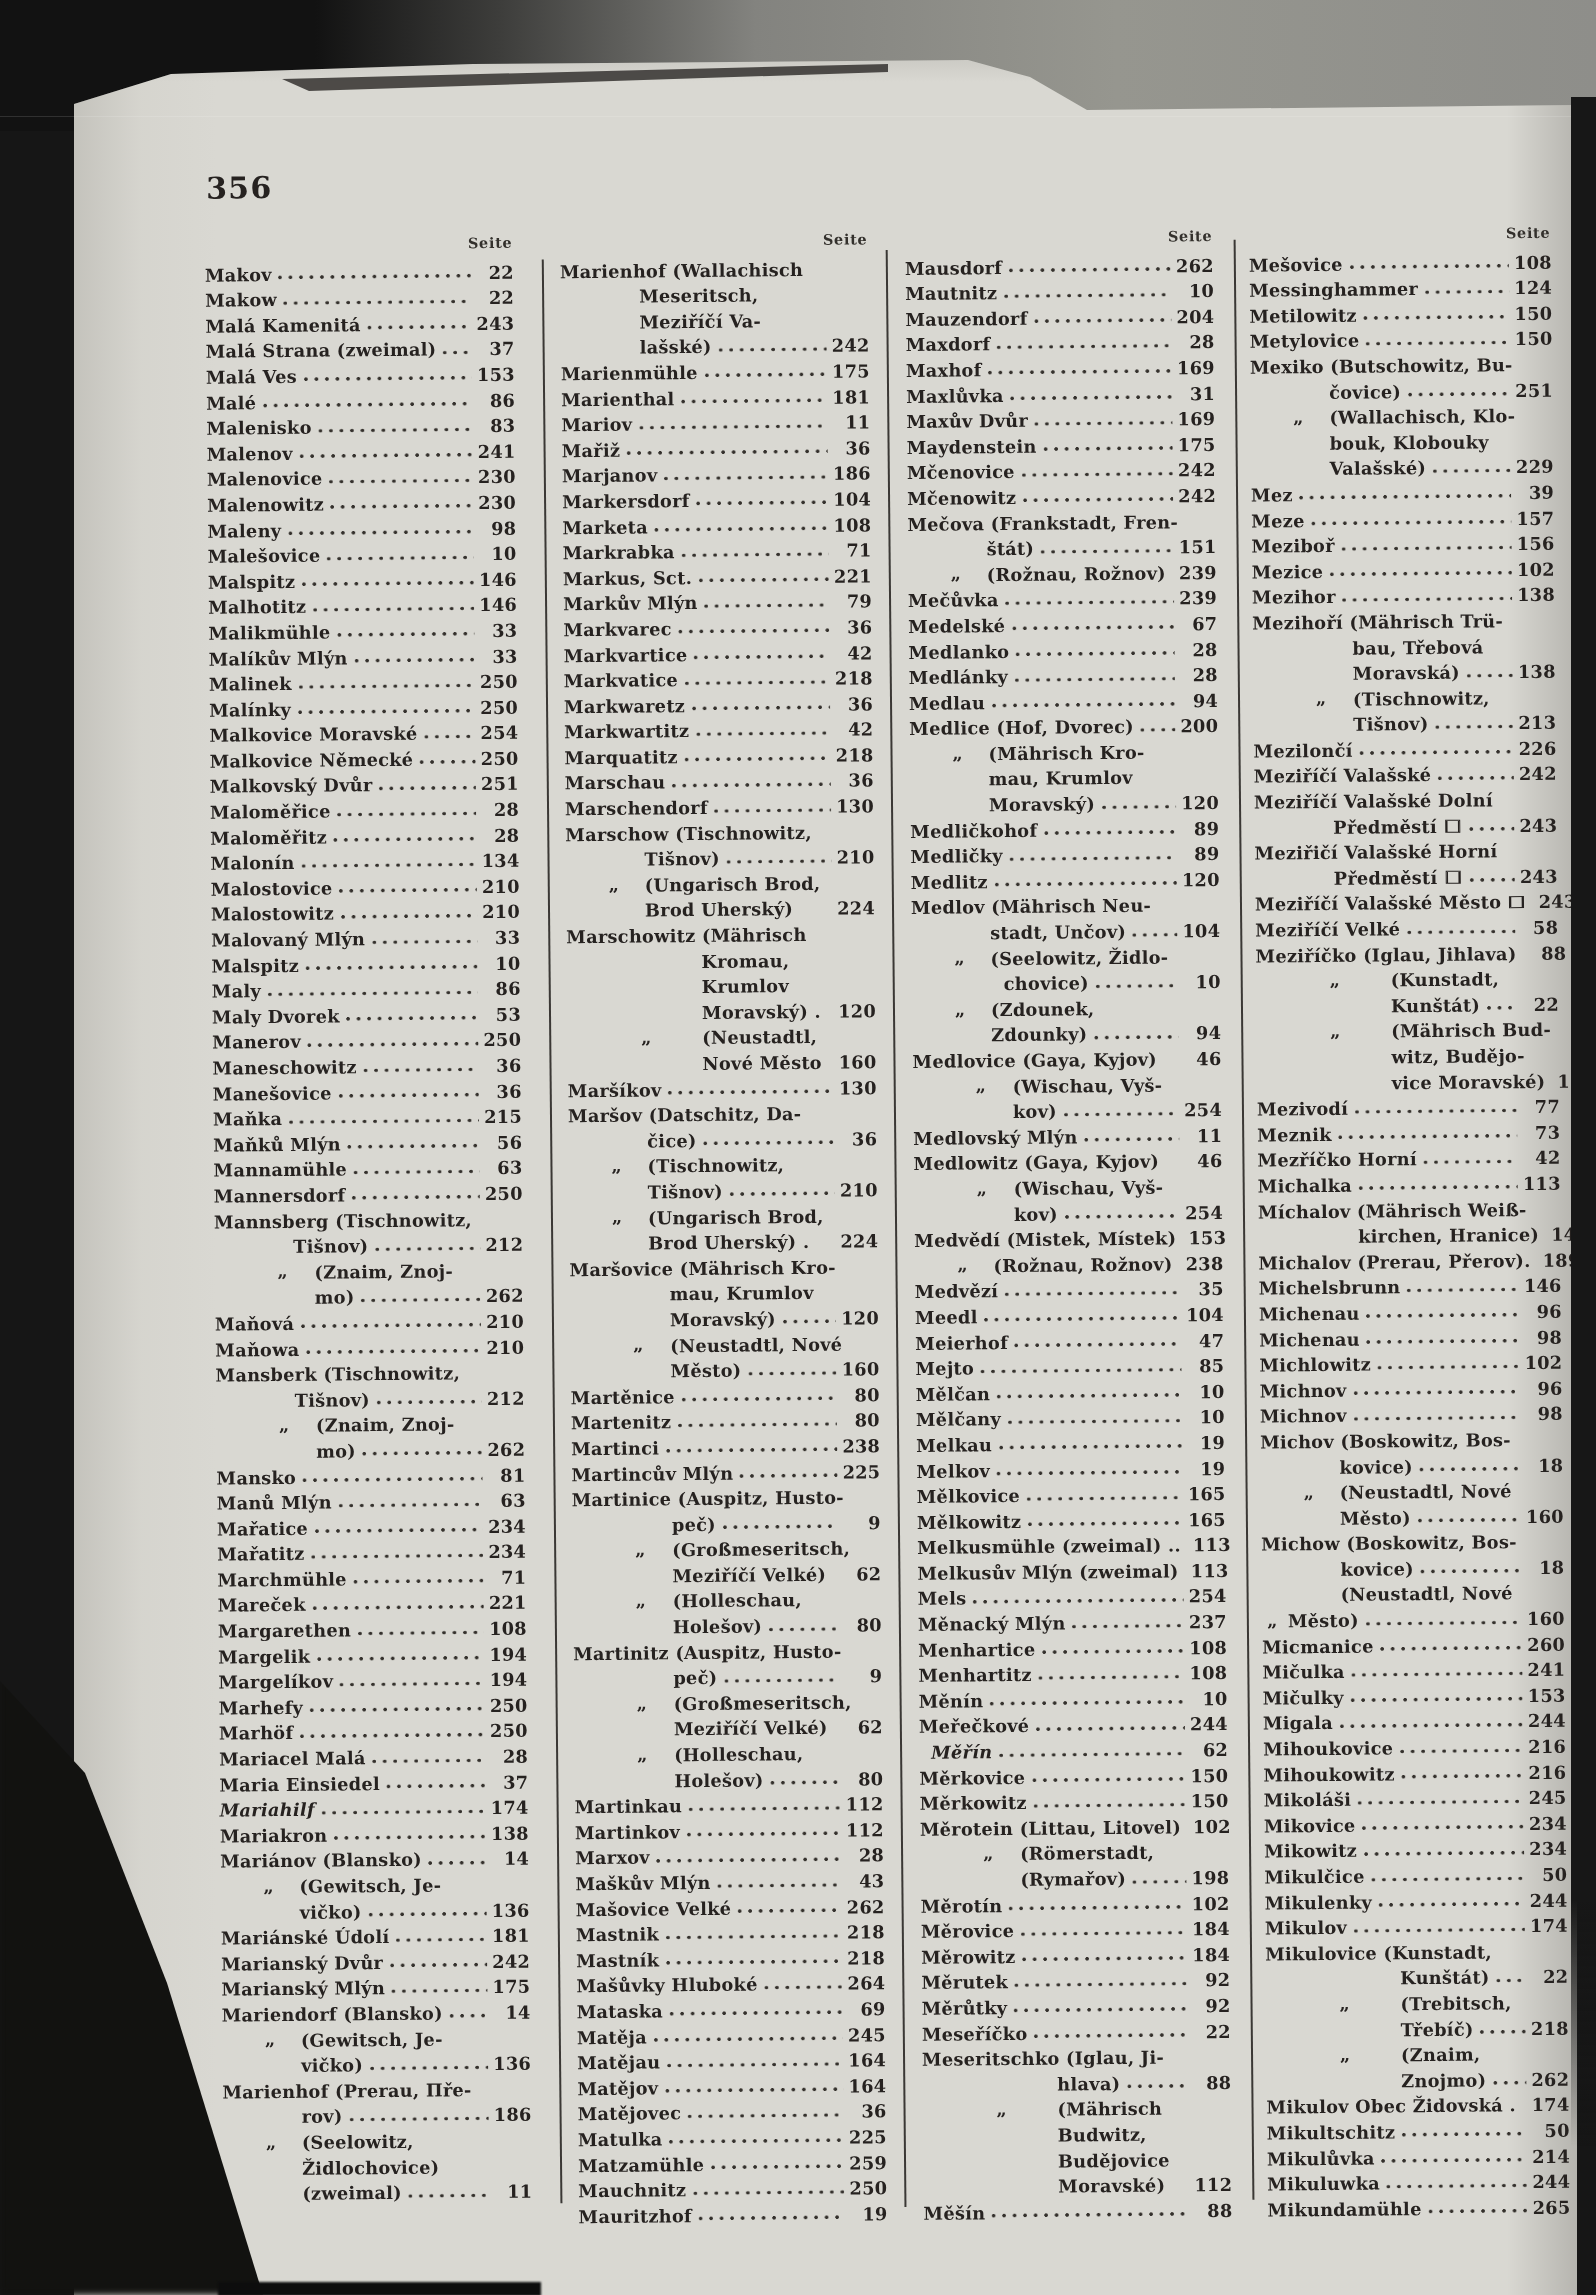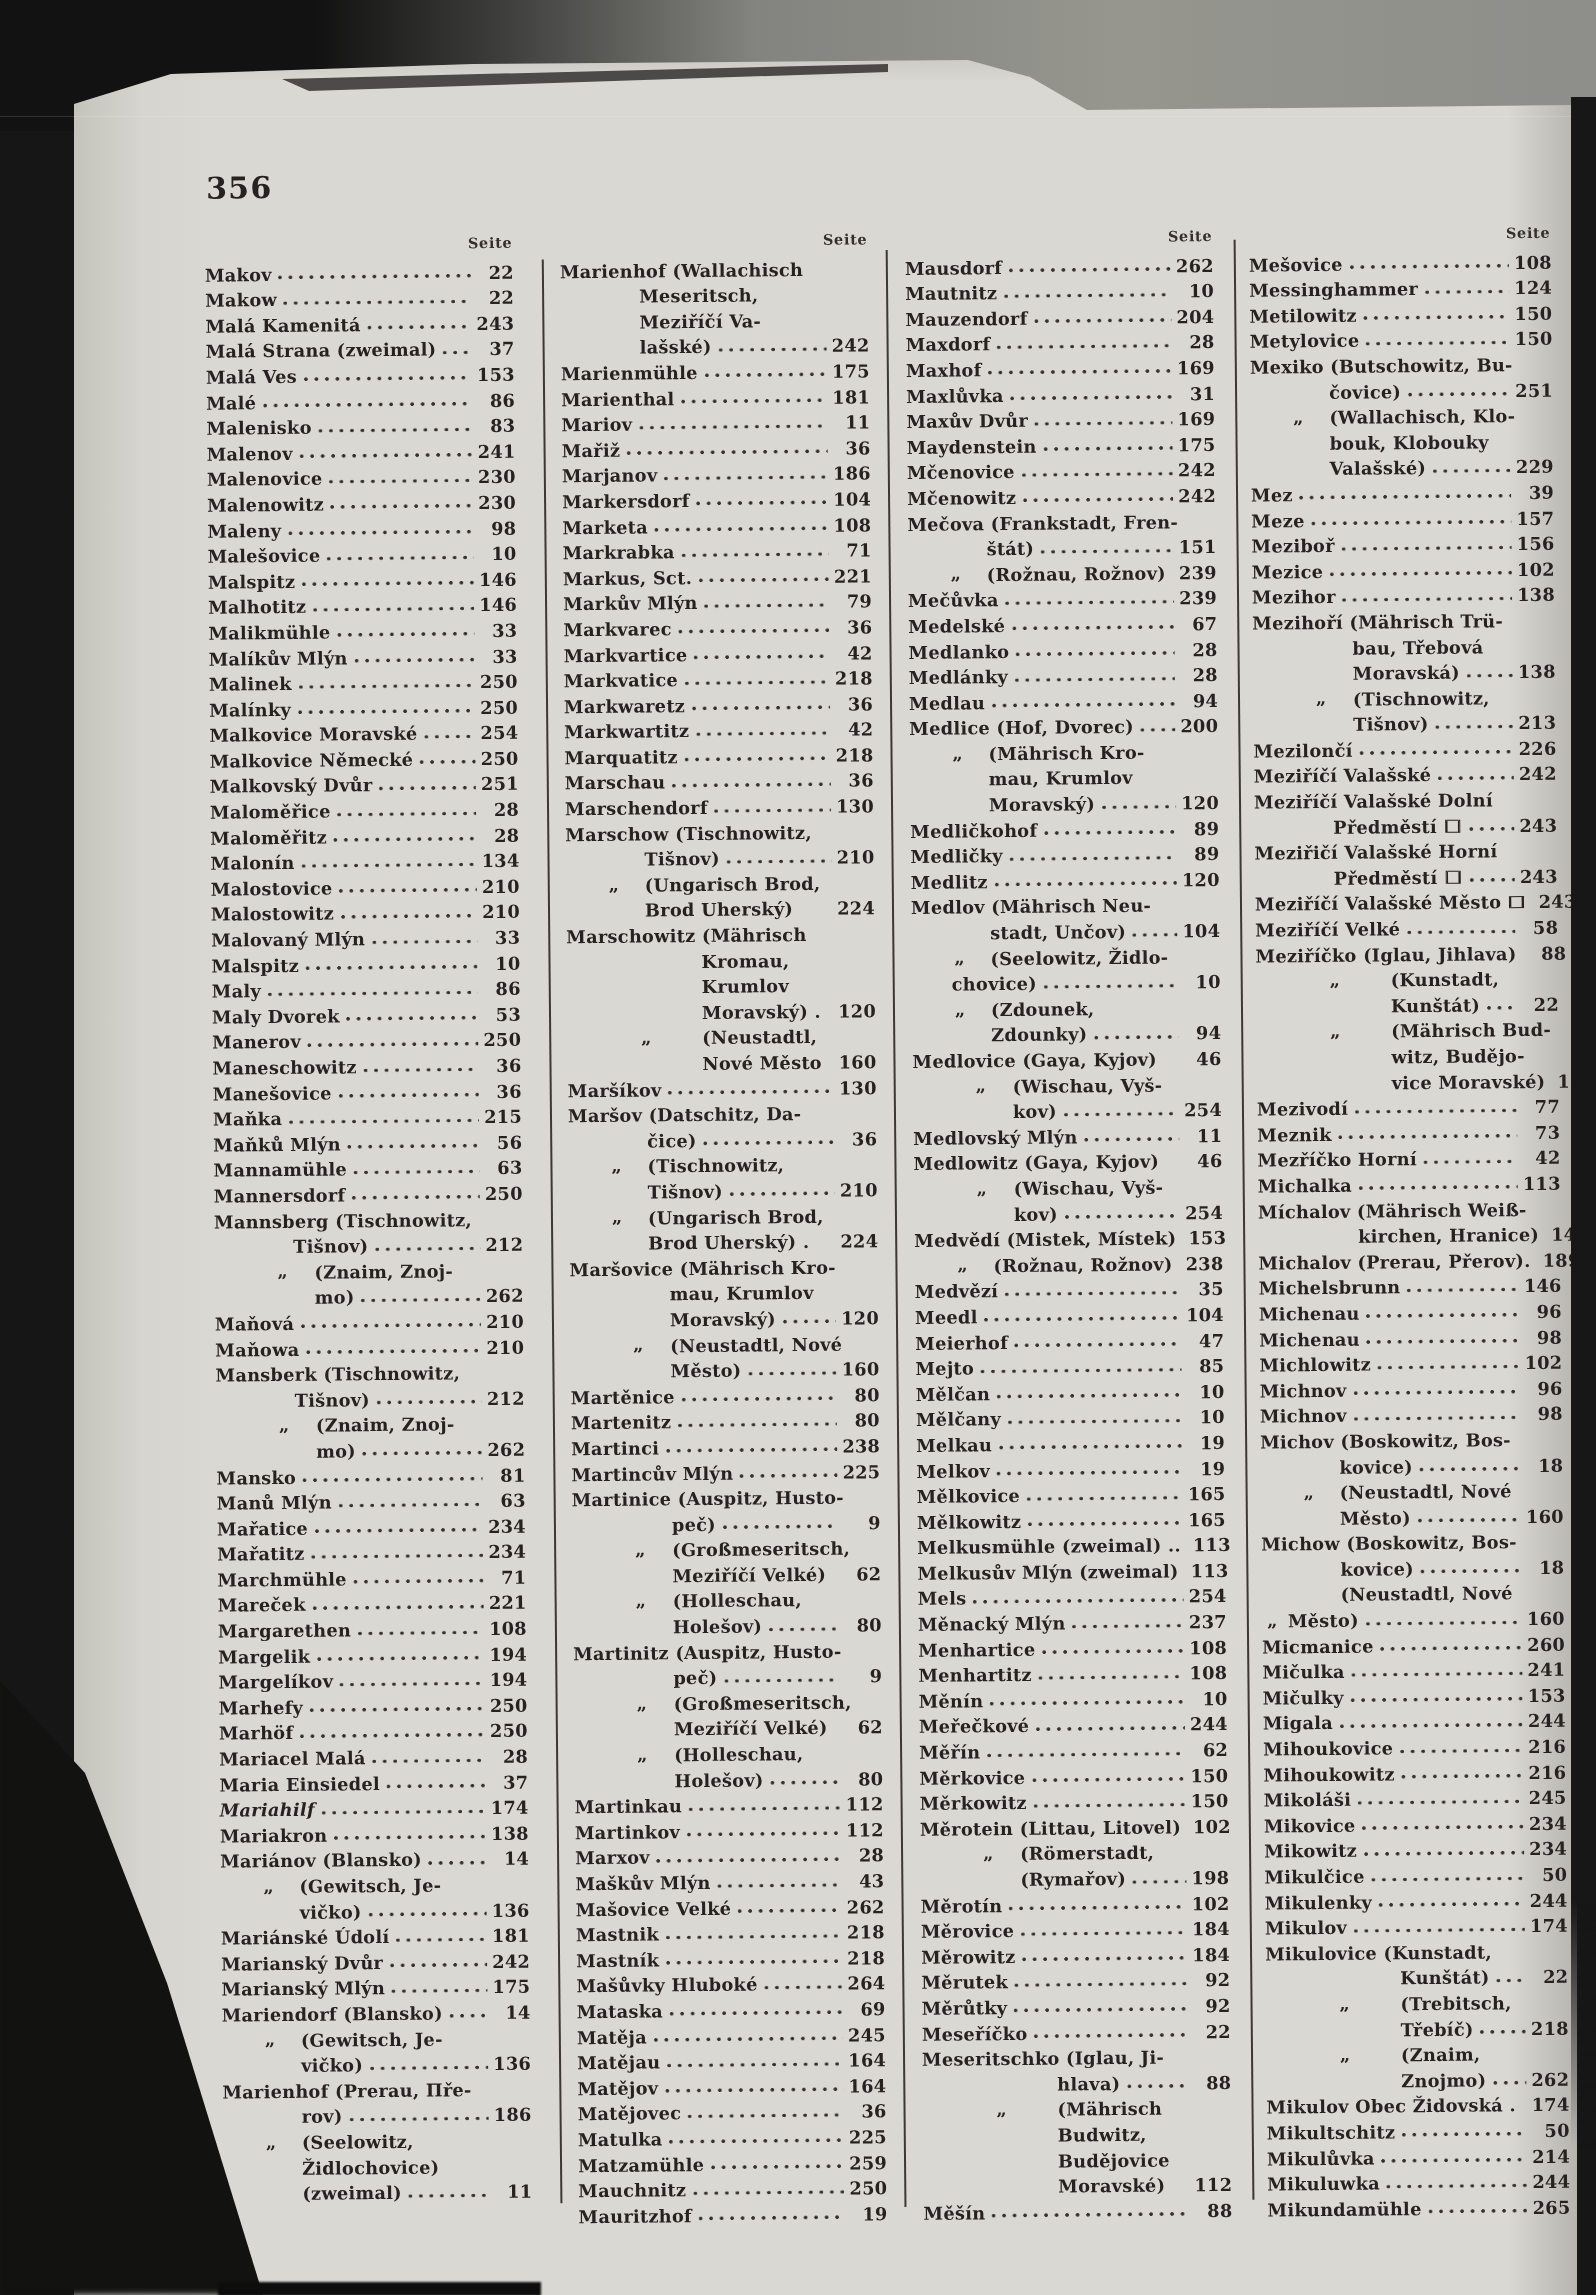--- a/index.html
+++ b/index.html
@@ -1153,21 +1153,21 @@
     <span class="num">104</span>
   </div>
         <div class="line">
     <span class="ditto" style="left: 43px;">„</span>
     <span class="txt" style="margin-left: 79px;">(Seelowitz, Židlo-</span>
     <span class="lead"></span>
     <span class="num"></span>
   </div>
         <div class="line">
     
-    <span class="txt" style="margin-left: 40px;">chovice)</span>
+    <span class="txt" style="margin-left: 92px;">chovice)</span>
     <span class="lead dots"></span>
     <span class="num">10</span>
   </div>
         <div class="line">
     <span class="ditto" style="left: 43px;">„</span>
     <span class="txt" style="margin-left: 79px;">(Zdounek,</span>
     <span class="lead"></span>
     <span class="num"></span>
   </div>
         <div class="line">
@@ -1333,21 +1333,21 @@
     <span class="num">10</span>
   </div>
         <div class="line">
     
     <span class="txt" style="margin-left: 0px;">Meřečkové</span>
     <span class="lead dots"></span>
     <span class="num">244</span>
   </div>
         <div class="line">
     
-    <span class="txt" style="margin-left: 0px;">Měřín</span>
+    <span class="txt" style="margin-left: 12px; font-style: italic;">Měřín</span>
     <span class="lead dots"></span>
     <span class="num">62</span>
   </div>
         <div class="line">
     
     <span class="txt" style="margin-left: 0px;">Měrkovice</span>
     <span class="lead dots"></span>
     <span class="num">150</span>
   </div>
         <div class="line">

